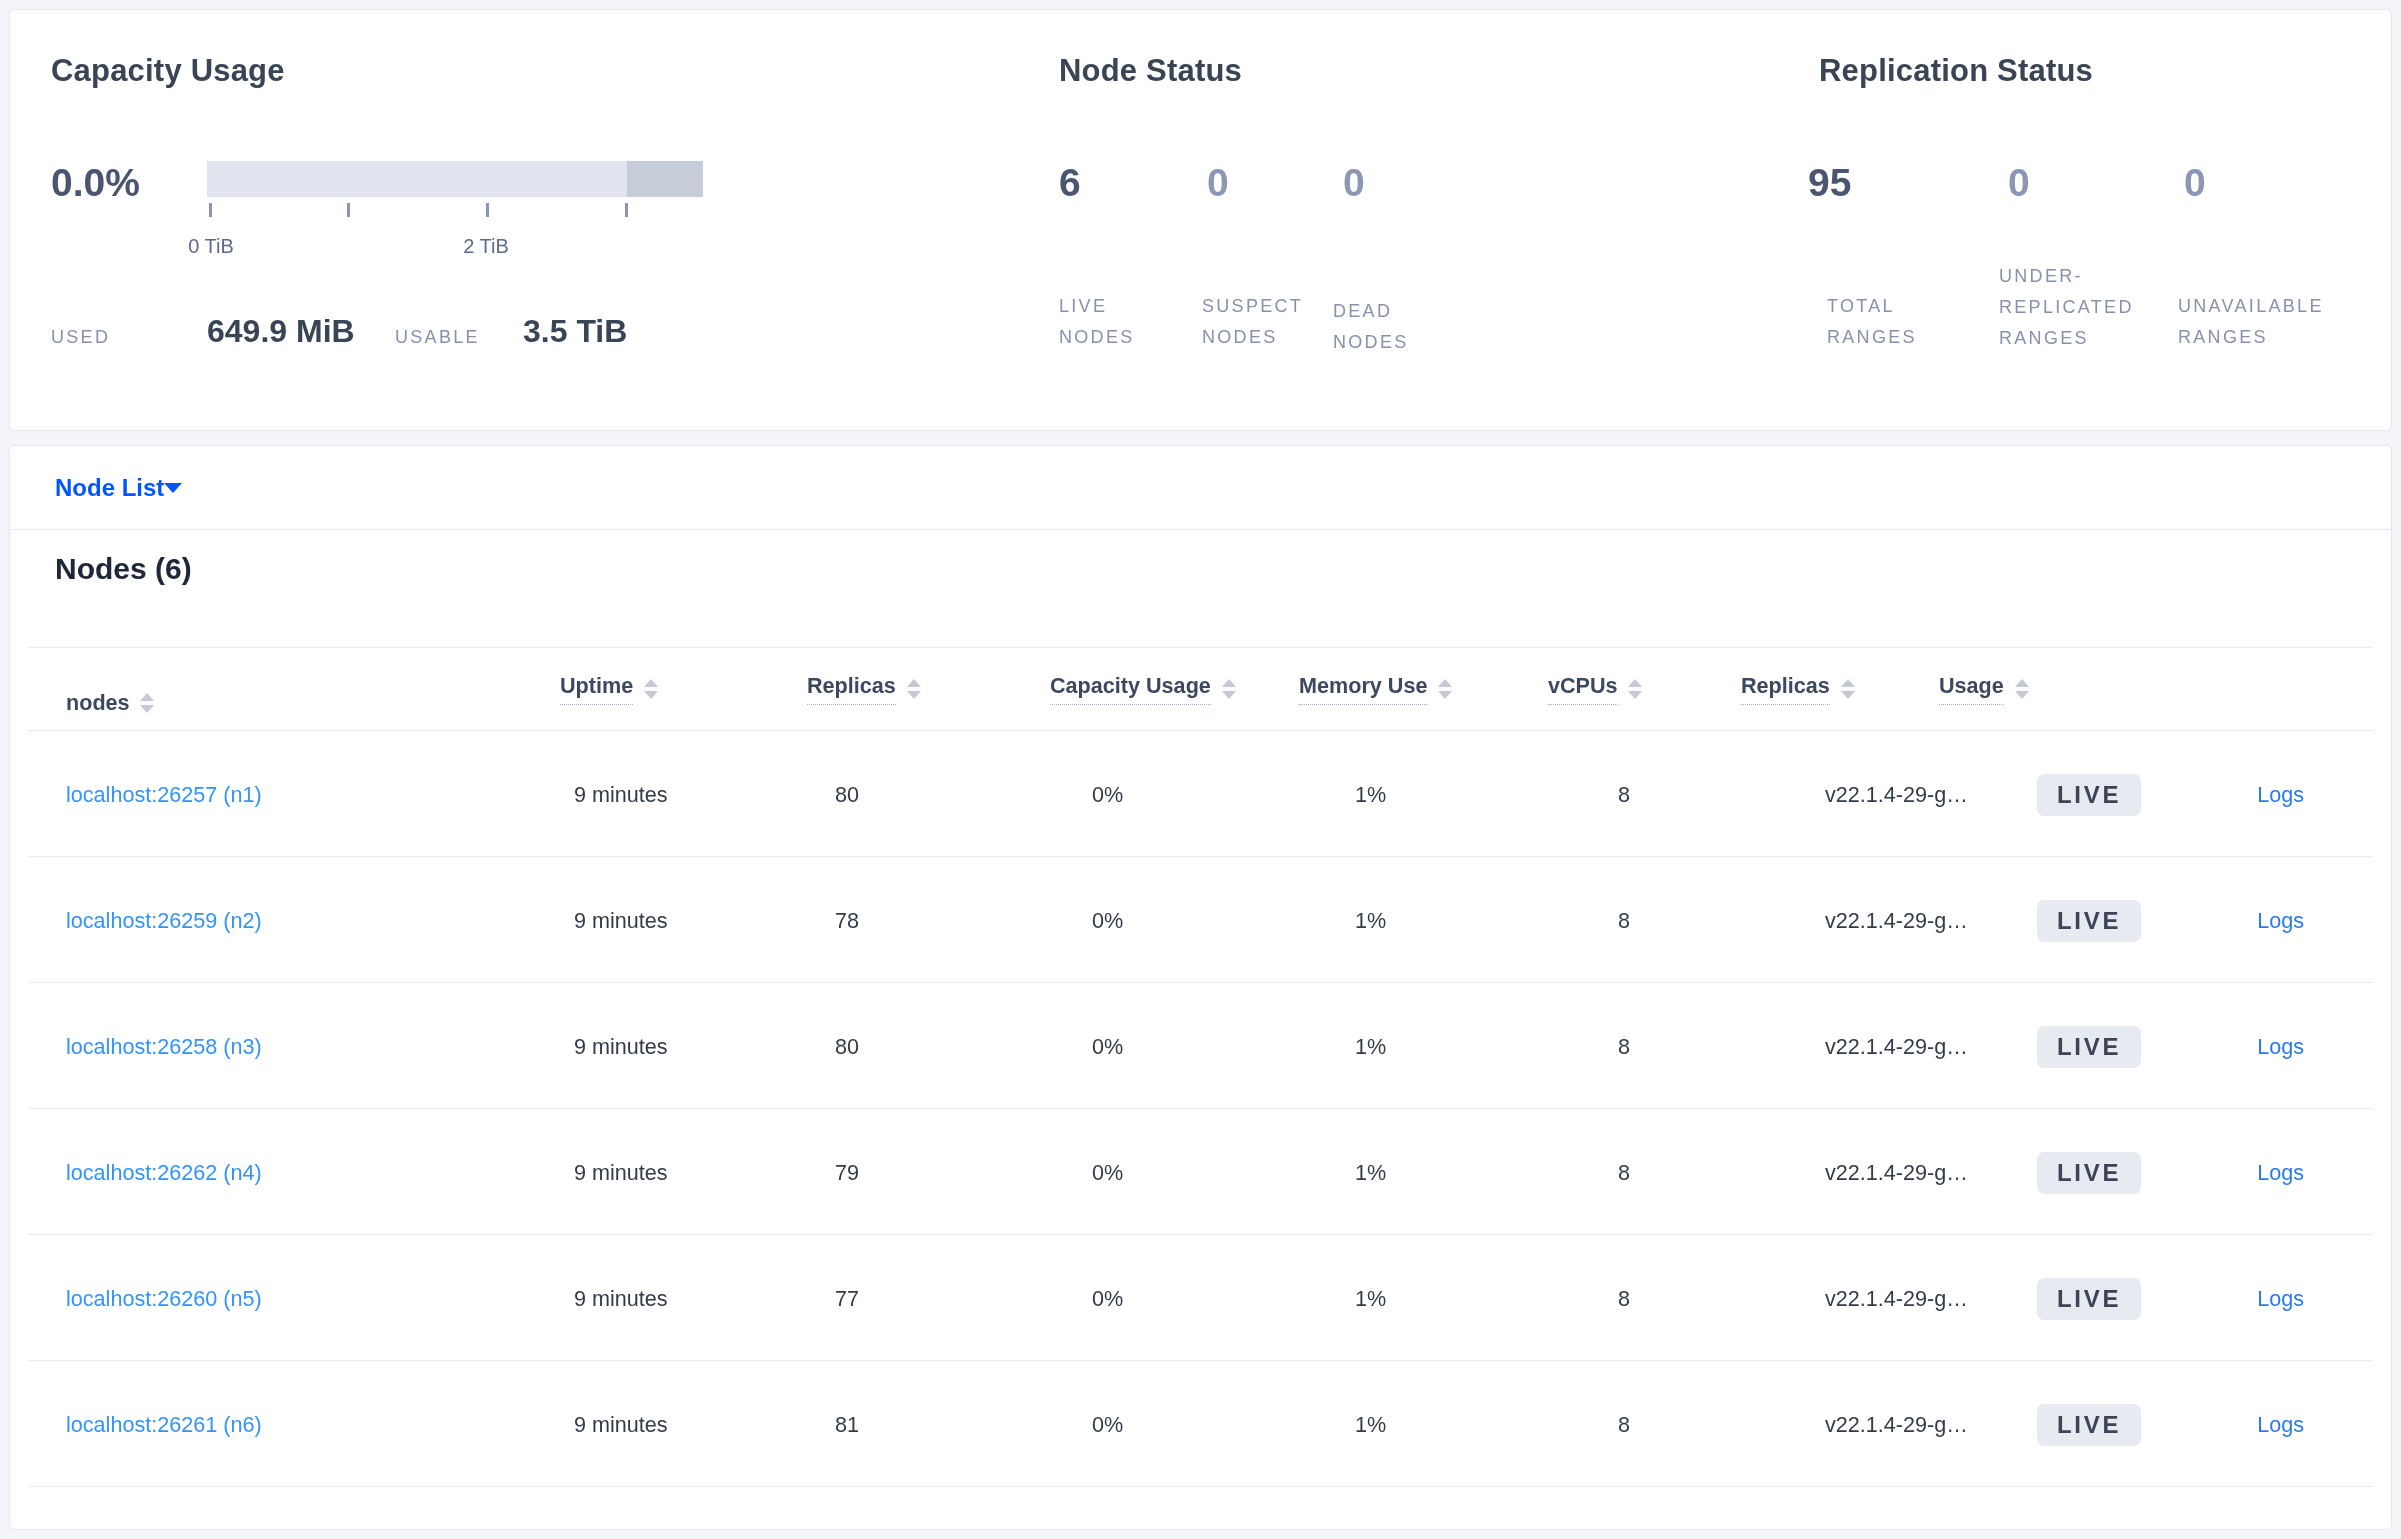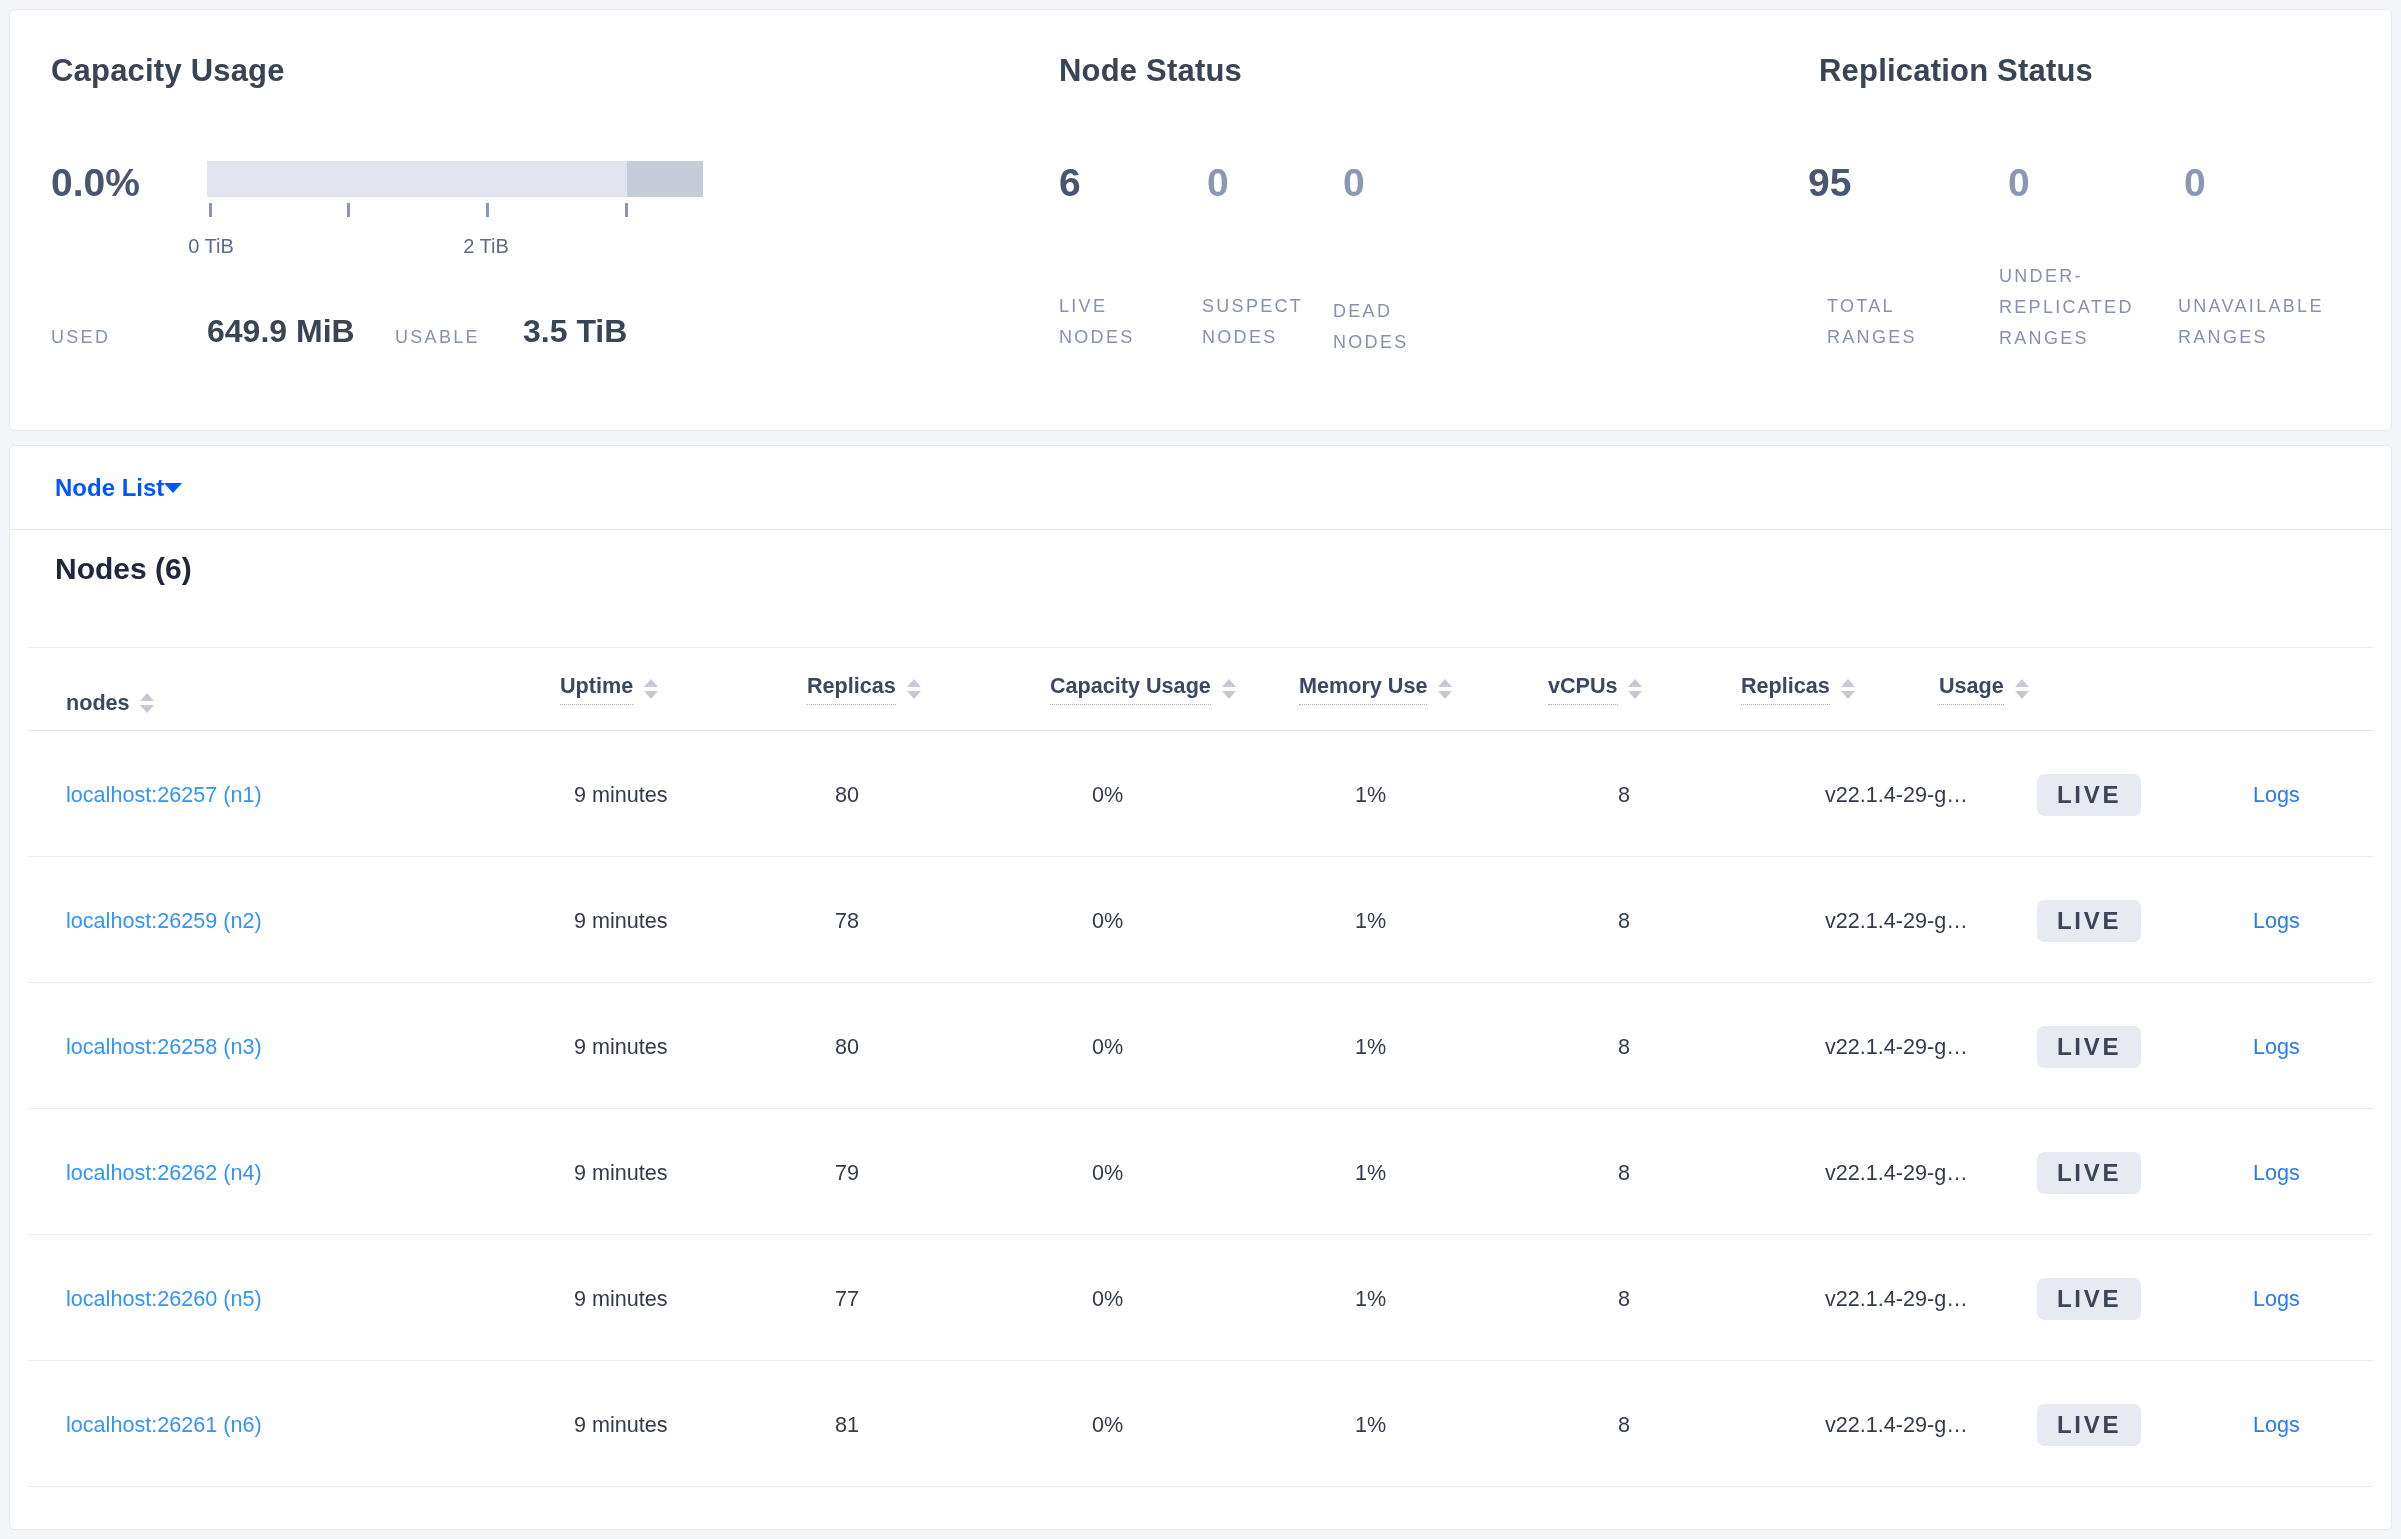--- a/index.html
+++ b/index.html
@@ -77,21 +77,21 @@
   }
   .th .lbl.dotted { border-bottom:1.8px dotted #a3aec9; padding-bottom:4.5px; }
   .th:first-child { padding-left:38px;margin-top:28px; }
   .sort { display:inline-flex; flex-direction:column; gap:3.6px; }
   .tri-up { width:0; height:0; border-left:7.2px solid transparent; border-right:7.2px solid transparent; border-bottom:8px solid #c4c9d4; }
   .tri-down { width:0; height:0; border-left:7.2px solid transparent; border-right:7.2px solid transparent; border-top:8px solid #c4c9d4; }
   .data-row { height:126px; border-bottom:1.8px solid #e9ecf2; padding-top:3.6px;gap:14px; }
   .td { font-size:21.6px; color:#333b49; }
   .td.node a, .td.node span { color:#3294fc; cursor:pointer; }
   .td:first-child { padding-left:38px; }
-  .td.logs { text-align:left; padding-right:69px; }
+  .td.logs { text-align:right; padding-right:69px; }
   .td.logs span { color:#2a7bf0; cursor:pointer; }
   .badge {
     display:inline-block; background:#e7eaf1; border-radius:7.2px;
     height:42px; line-height:42px; padding:0 20px;
     font-size:24px; font-weight:700; letter-spacing:2.7px; color:#3c4455;
   }
 </style>
 </head>
 <body>
 

